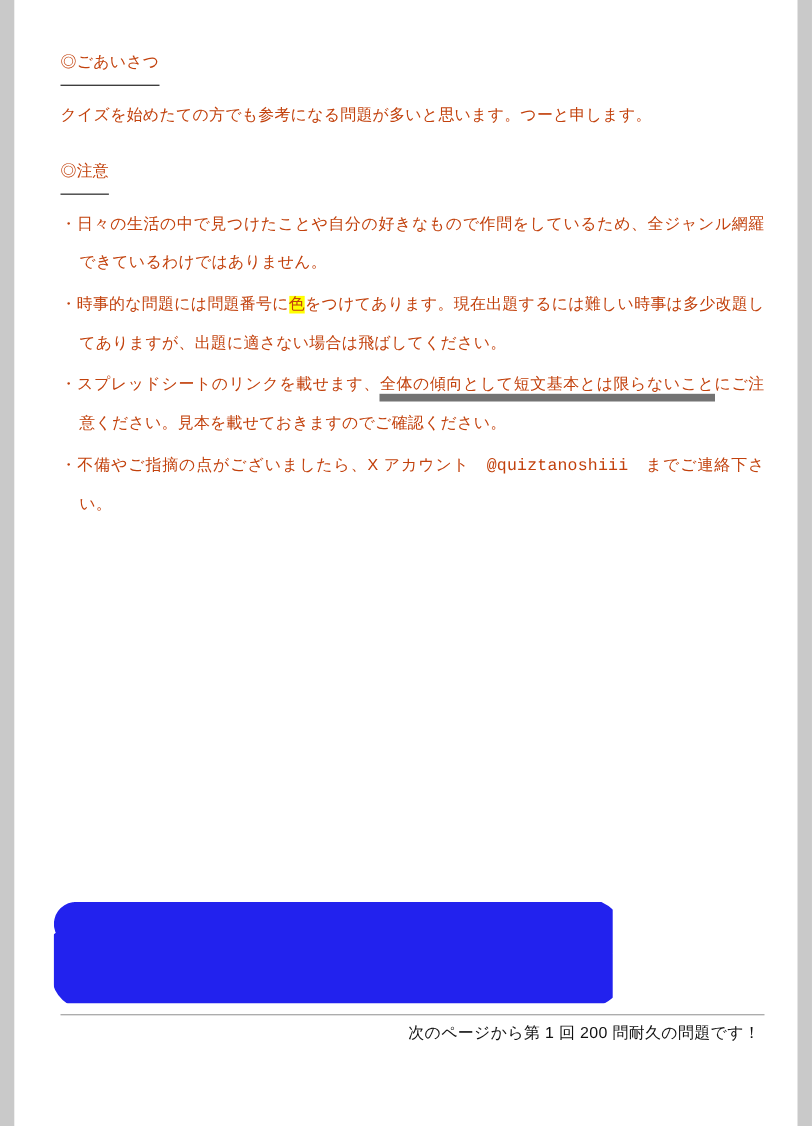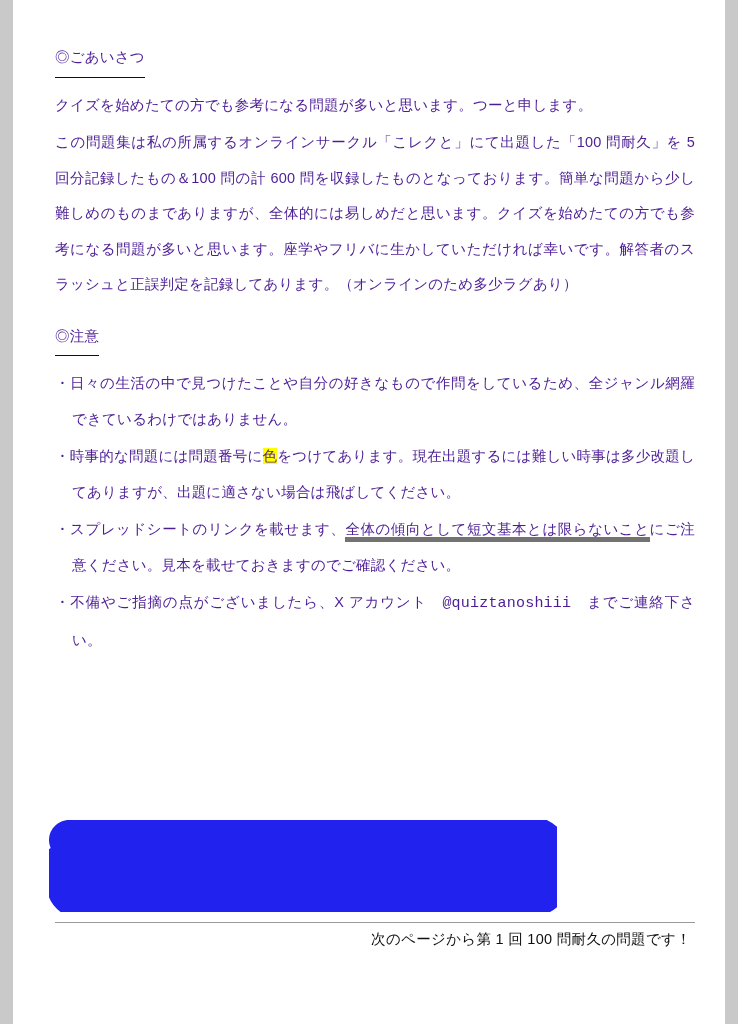--- a/index.html
+++ b/index.html
@@ -16,21 +16,21 @@
   .page {
     position: relative;
     width: 712px;
     height: 1024px;
     margin: 0 auto;
     background: #ffffff;
     box-sizing: border-box;
     padding: 40px 30px 0 42px;
   }
   .doc {
-    color: #4c1d95;
+    color: #c2410c;
     font-size: 14.5px;
     line-height: 2.45;
     letter-spacing: 0.2px;
   }
   .heading {
     font-size: 14.5px;
     font-weight: normal;
     margin: 0 0 6px 0;
     display: inline-block;
     border-bottom: 1px solid #101010;
@@ -59,21 +59,21 @@
     text-align: justify;
     text-justify: inter-ideograph;
   }
   .list li .bullet {
     display: inline;
   }
   .hl {
     background: #ffff00;
   }
   .ul-text {
-    border-bottom: 5px solid #737373;
+    border-bottom: 7px solid #737373;
   }
   .scribble {
     position: absolute;
     left: 36px;
     top: 820px;
     width: 508px;
     height: 92px;
   }
   .rule {
     position: absolute;
@@ -99,21 +99,20 @@
 <body>
 
 <div class="page">
   <div class="doc">
 
     <div class="heading-wrap">
       <span class="heading">◎ごあいさつ</span>
     </div>
 
     <p class="para">クイズを始めたての方でも参考になる問題が多いと思います。つーと申します。</p>
-    <p class="para">この問題集は私の所属するオンラインサークル「こレクと」にて出題した「100 問耐久」を 5 回分記録したもの＆100 問の計 600 問を収録したものとなっております。簡単な問題から少し難しめのものまでありますが、全体的には易しめだと思います。クイズを始めたての方でも参考になる問題が多いと思います。座学やフリバに生かしていただければ幸いです。解答者のスラッシュと正誤判定を記録してあります。（オンラインのため多少ラグあり）</p>
 
     <div class="sec-gap"></div>
 
     <div class="heading-wrap">
       <span class="heading">◎注意</span>
     </div>
 
     <ul class="list">
       <li>
         <span class="bullet">・</span><span>日々の生活の中で見つけたことや自分の好きなもので作問をしているため、全ジャンル網羅できているわけではありません。</span>
@@ -128,14 +127,14 @@
         <span class="bullet">・</span><span>不備やご指摘の点がございましたら、X アカウント　</span><span class="mono-handle">@quiztanoshiii</span><span>　までご連絡下さい。</span>
       </li>
     </ul>
   </div>
 
   <svg class="scribble" viewBox="0 0 508 92">
     <path d="M20,20 C120,4 320,6 470,14 C500,16 504,30 486,38 C380,46 160,44 30,40 C6,40 4,56 28,60 C180,70 400,66 480,58 C502,56 506,72 482,78 C340,90 120,92 40,82 C14,78 10,60 34,54 C160,44 380,48 476,44" fill="none" stroke="#2222ee" stroke-width="40" stroke-linecap="round" stroke-linejoin="round"></path>
   </svg>
 
   <div class="rule"></div>
-  <div class="footer">次のページから第 1 回 100 問耐久の問題です！</div>
+  <div class="footer">次のページから第 1 回 200 問耐久の問題です！</div>
 </div>
 
 </body></html>

